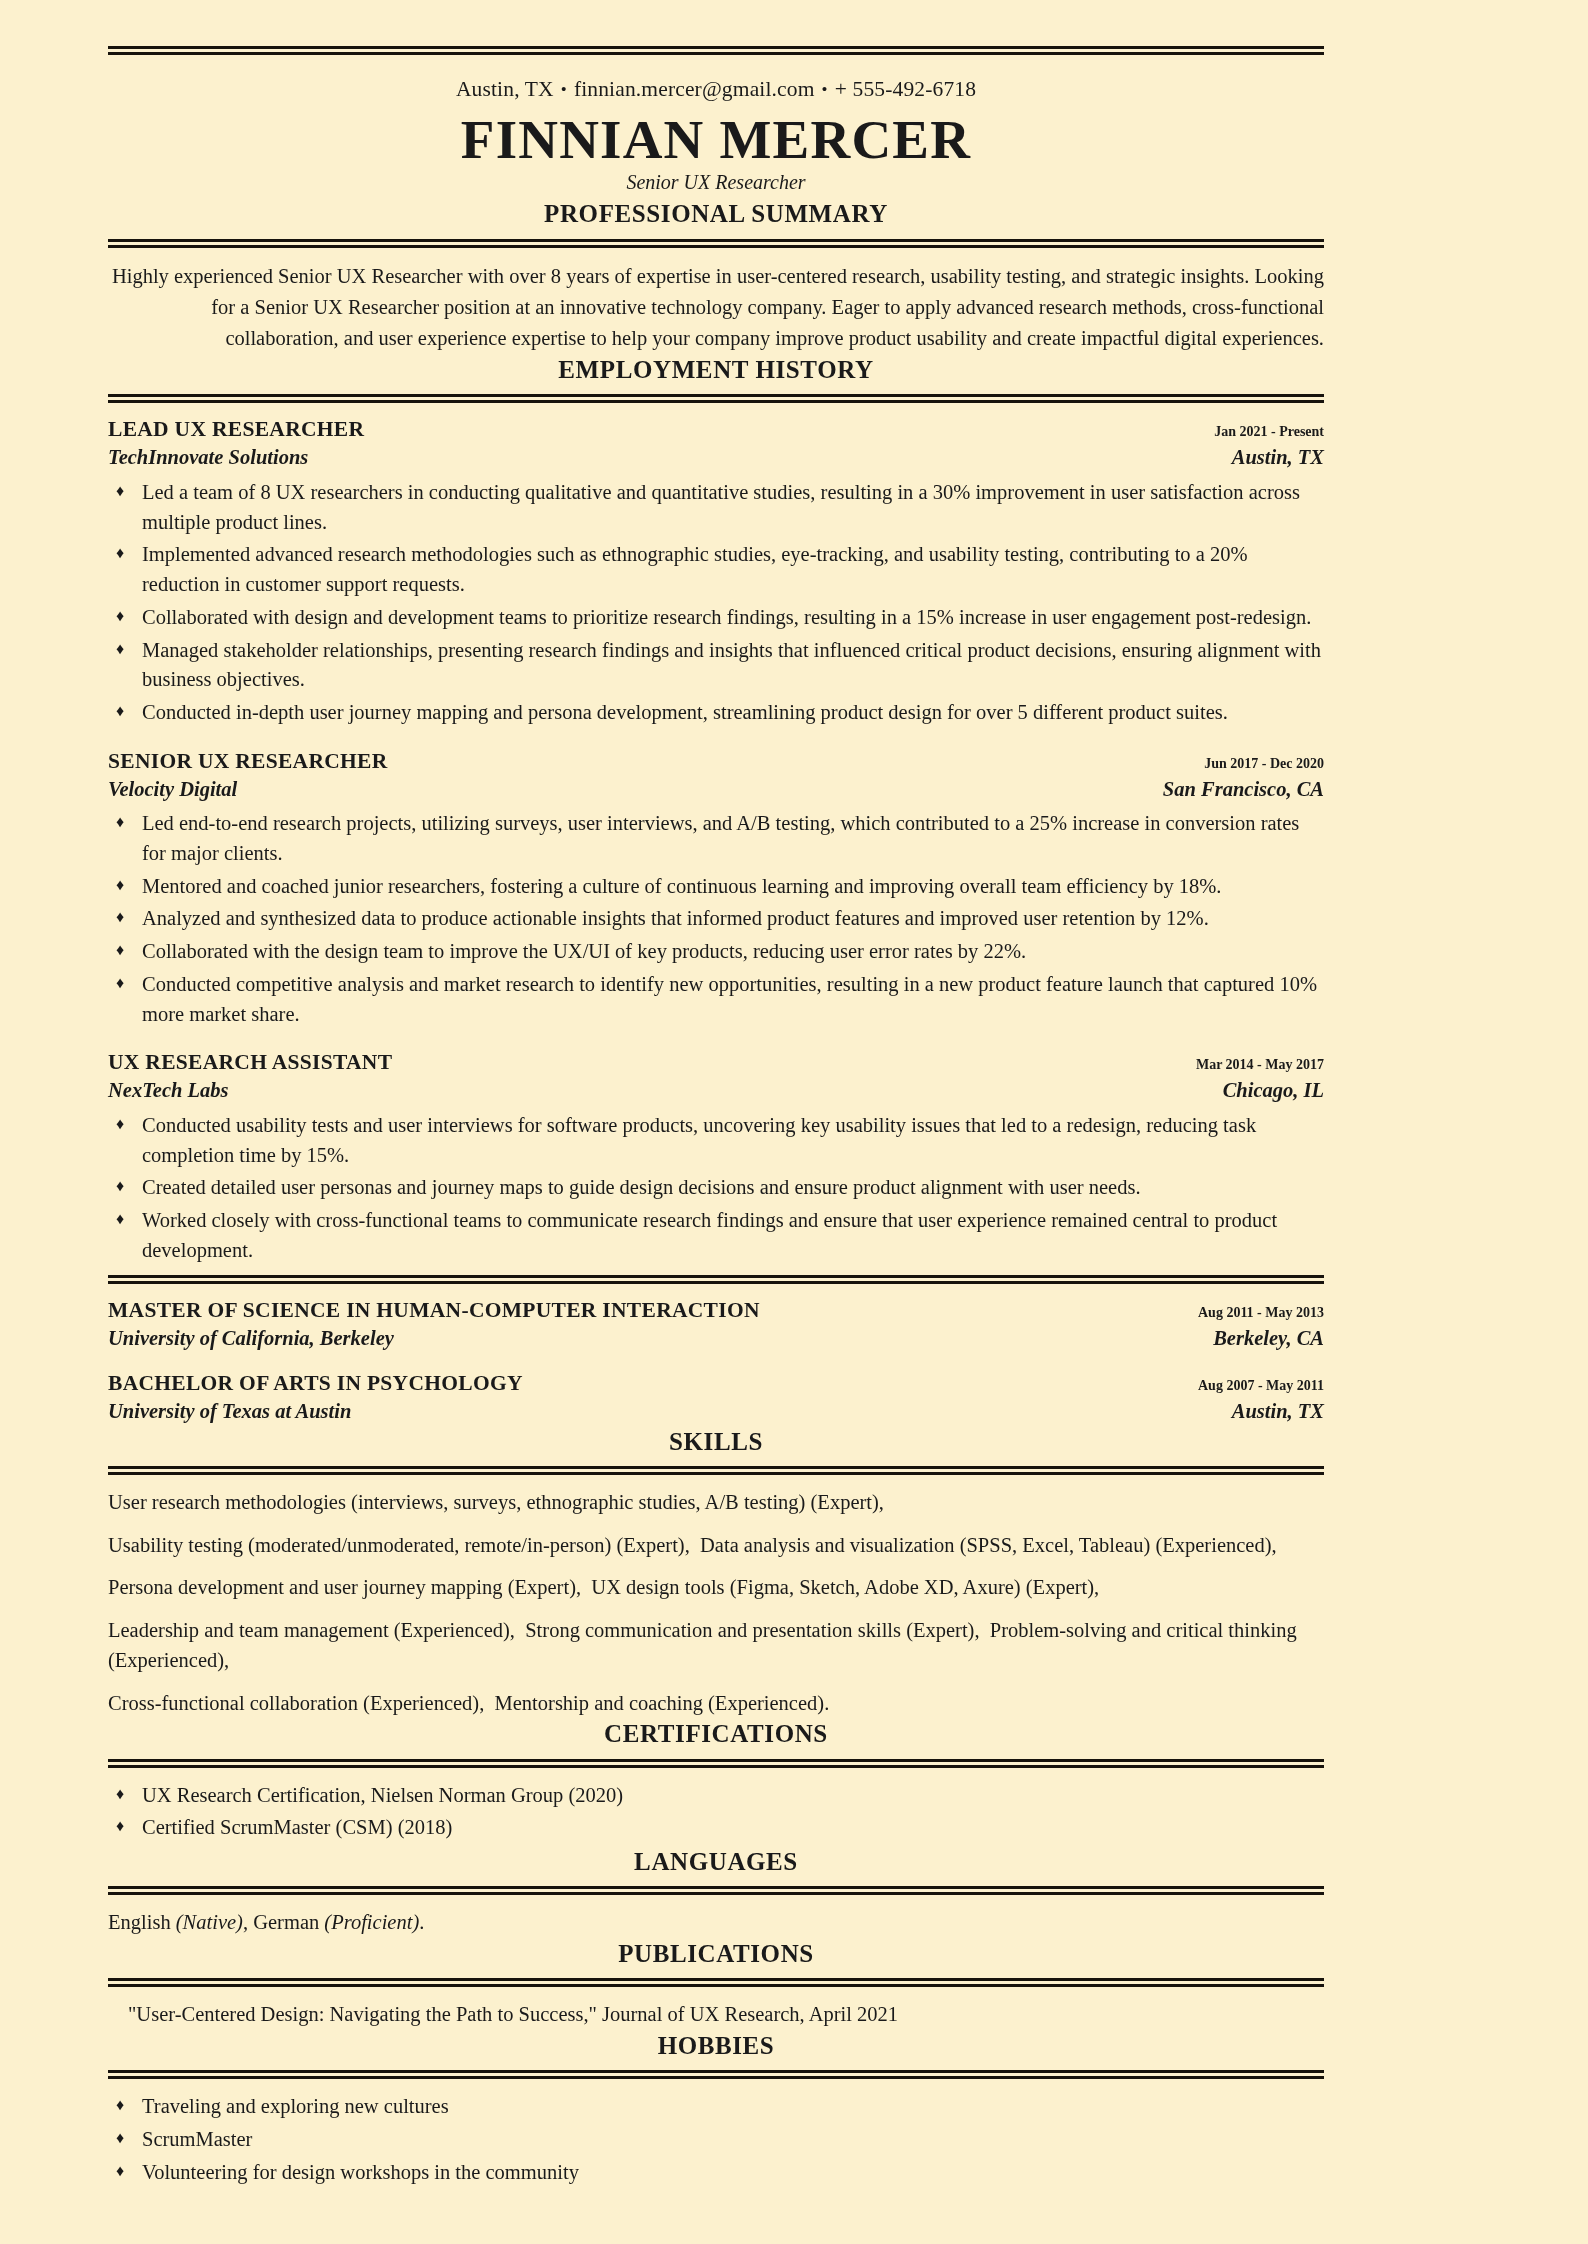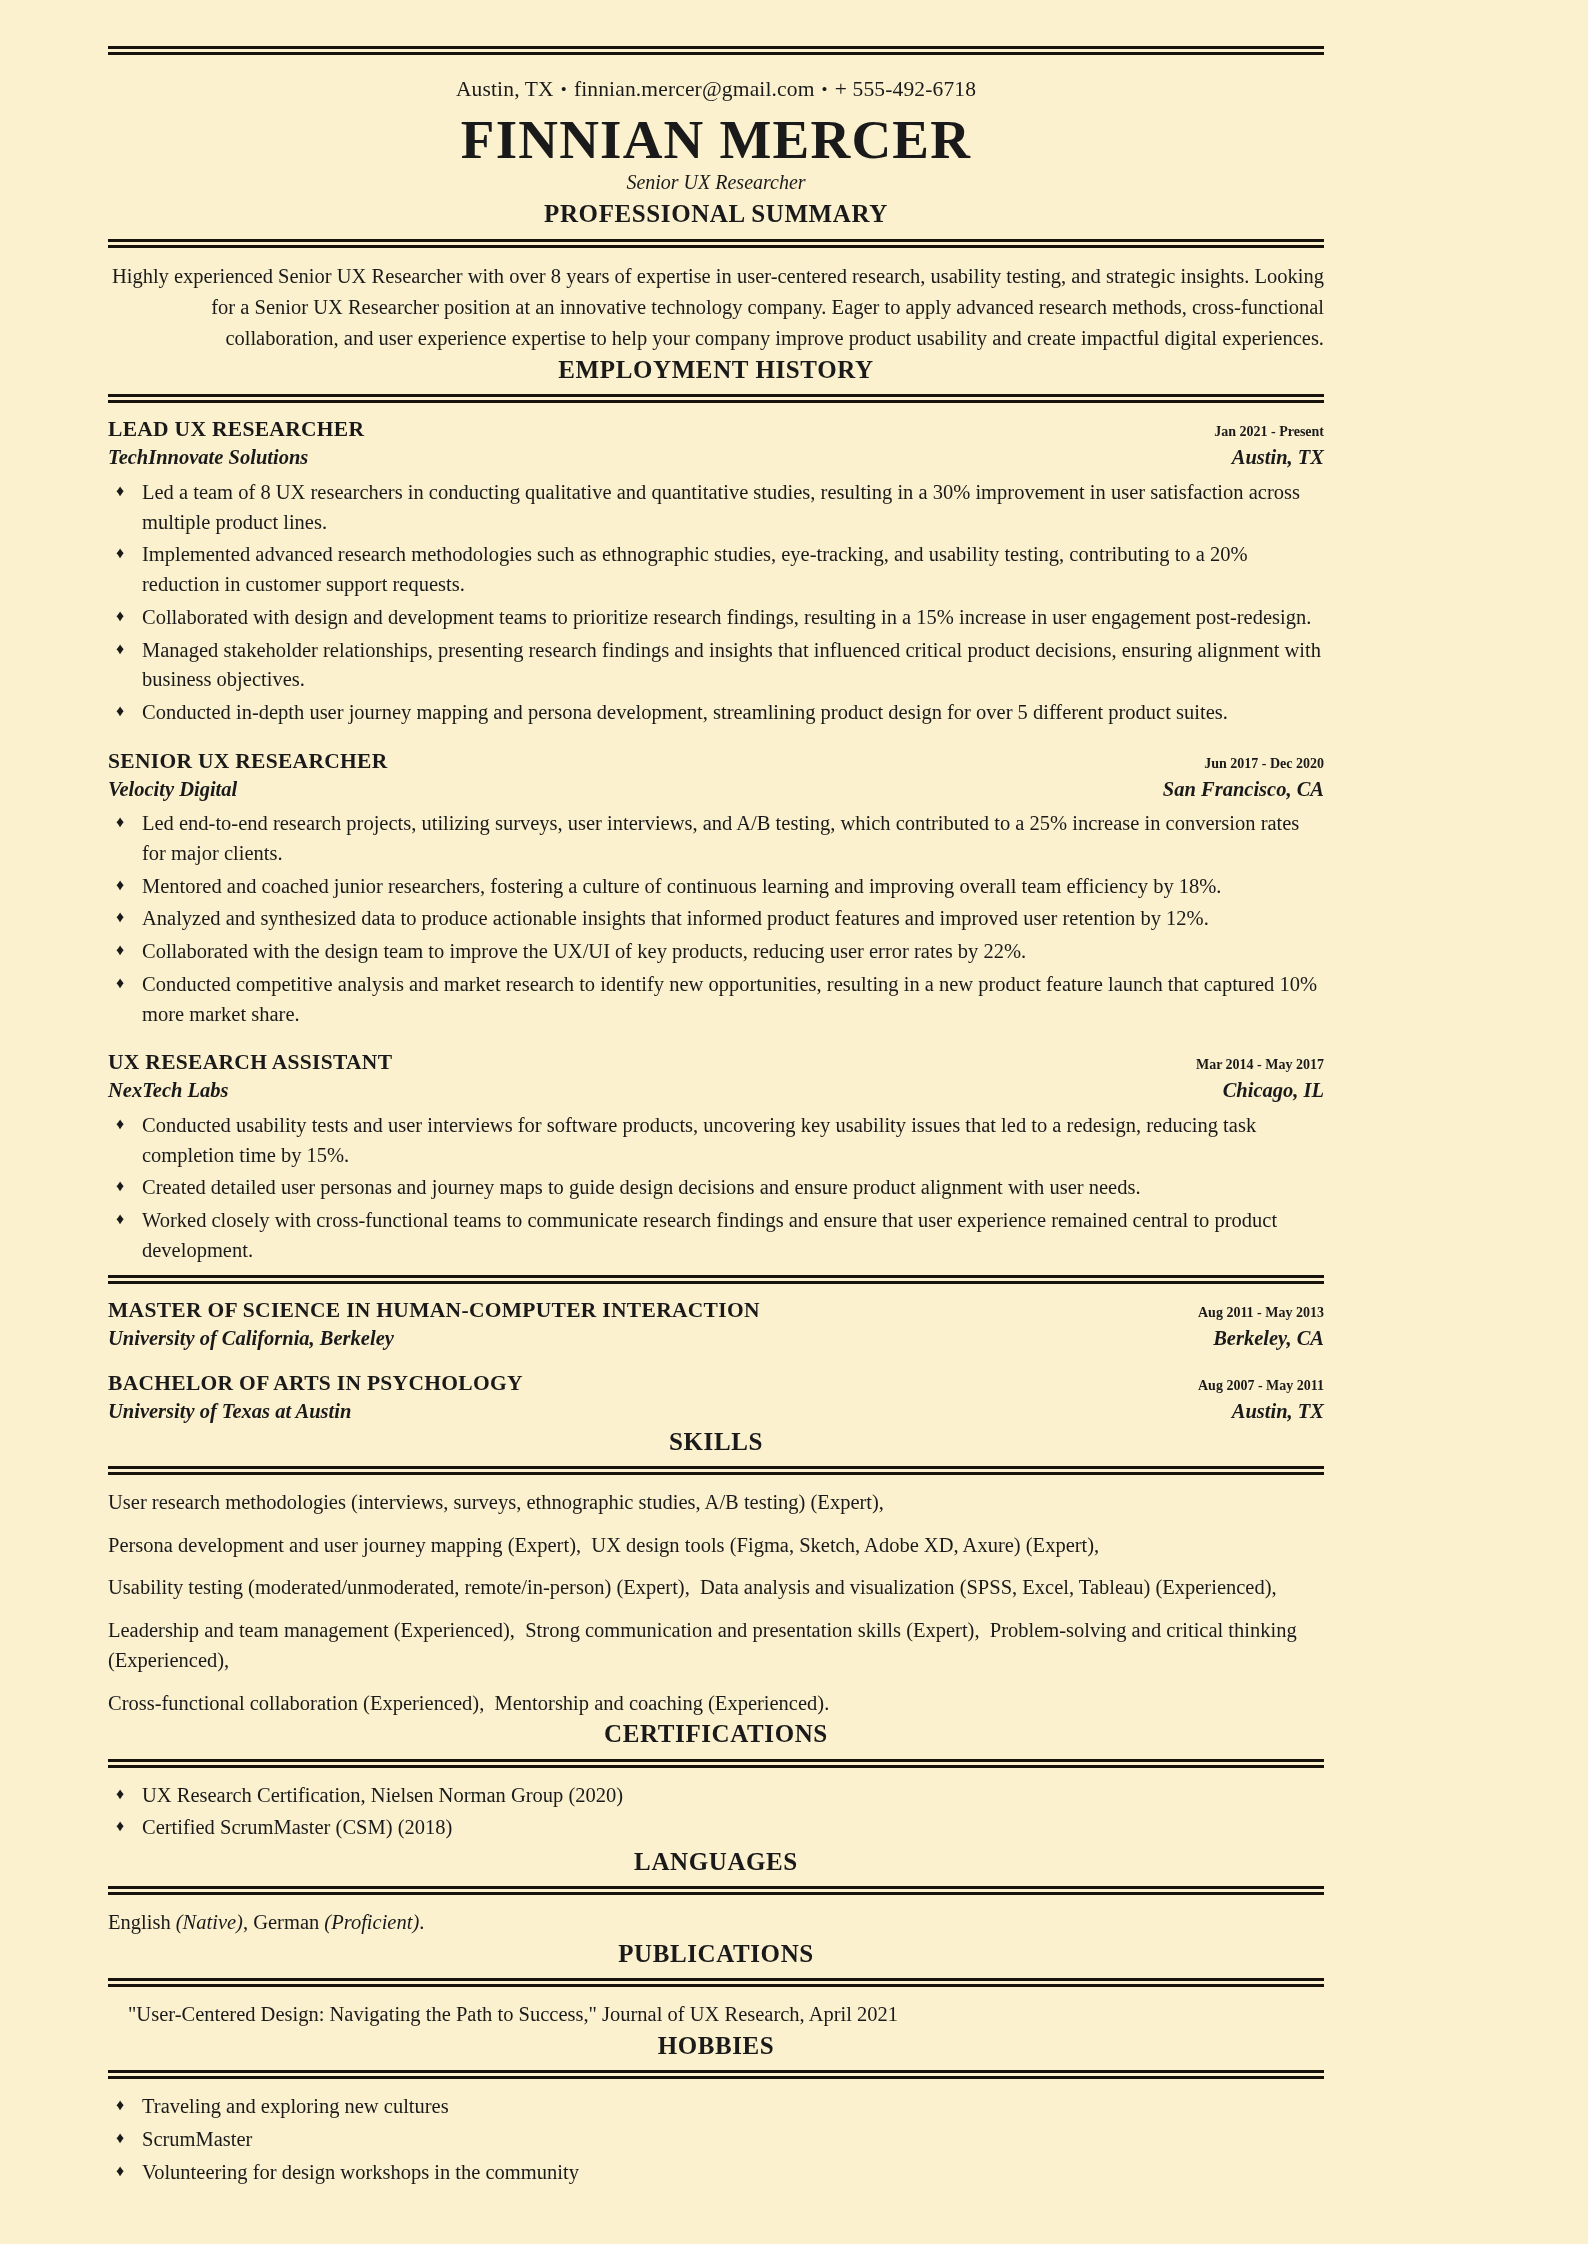--- a/index.html
+++ b/index.html
@@ -275,22 +275,22 @@
           </div>
         </div>
       </div>
   </div>
 
   <div class="section">
     <div class="section-title">SKILLS</div>
     <div class="rule rule-section"></div>
     <div class="skills-lines" id="skills-list">
         <div class="skill-line"><span>User research methodologies (interviews, surveys, ethnographic studies, A/B testing) </span><span class="skill-level">(Expert)</span><span>,</span></div>
+        <div class="skill-line"><span>Usability testing (moderated/unmoderated, remote/in-person) </span><span class="skill-level">(Expert)</span><span>,&nbsp; </span><span>Data analysis and visualization (SPSS, Excel, Tableau) </span><span class="skill-level">(Experienced)</span><span>,</span></div>
         <div class="skill-line"><span>Persona development and user journey mapping </span><span class="skill-level">(Expert)</span><span>,&nbsp; </span><span>UX design tools (Figma, Sketch, Adobe XD, Axure) </span><span class="skill-level">(Expert)</span><span>,</span></div>
-        <div class="skill-line"><span>Usability testing (moderated/unmoderated, remote/in-person) </span><span class="skill-level">(Expert)</span><span>,&nbsp; </span><span>Data analysis and visualization (SPSS, Excel, Tableau) </span><span class="skill-level">(Experienced)</span><span>,</span></div>
         <div class="skill-line"><span>Leadership and team management </span><span class="skill-level">(Experienced)</span><span>,&nbsp; </span><span>Strong communication and presentation skills </span><span class="skill-level">(Expert)</span><span>,&nbsp; </span><span>Problem-solving and critical thinking </span><span class="skill-level">(Experienced)</span><span>,</span></div>
         <div class="skill-line"><span>Cross-functional collaboration </span><span class="skill-level">(Experienced)</span><span>,&nbsp; </span><span>Mentorship and coaching </span><span class="skill-level">(Experienced)</span><span>.</span></div>
       </div>
   </div>
 
   <div class="section">
     <div class="section-title">CERTIFICATIONS</div>
     <div class="rule rule-section"></div>
     <ul class="bullets" id="certifications-list">
         <li><span class="dia">♦</span><span>UX Research Certification, Nielsen Norman Group (2020)</span></li>

